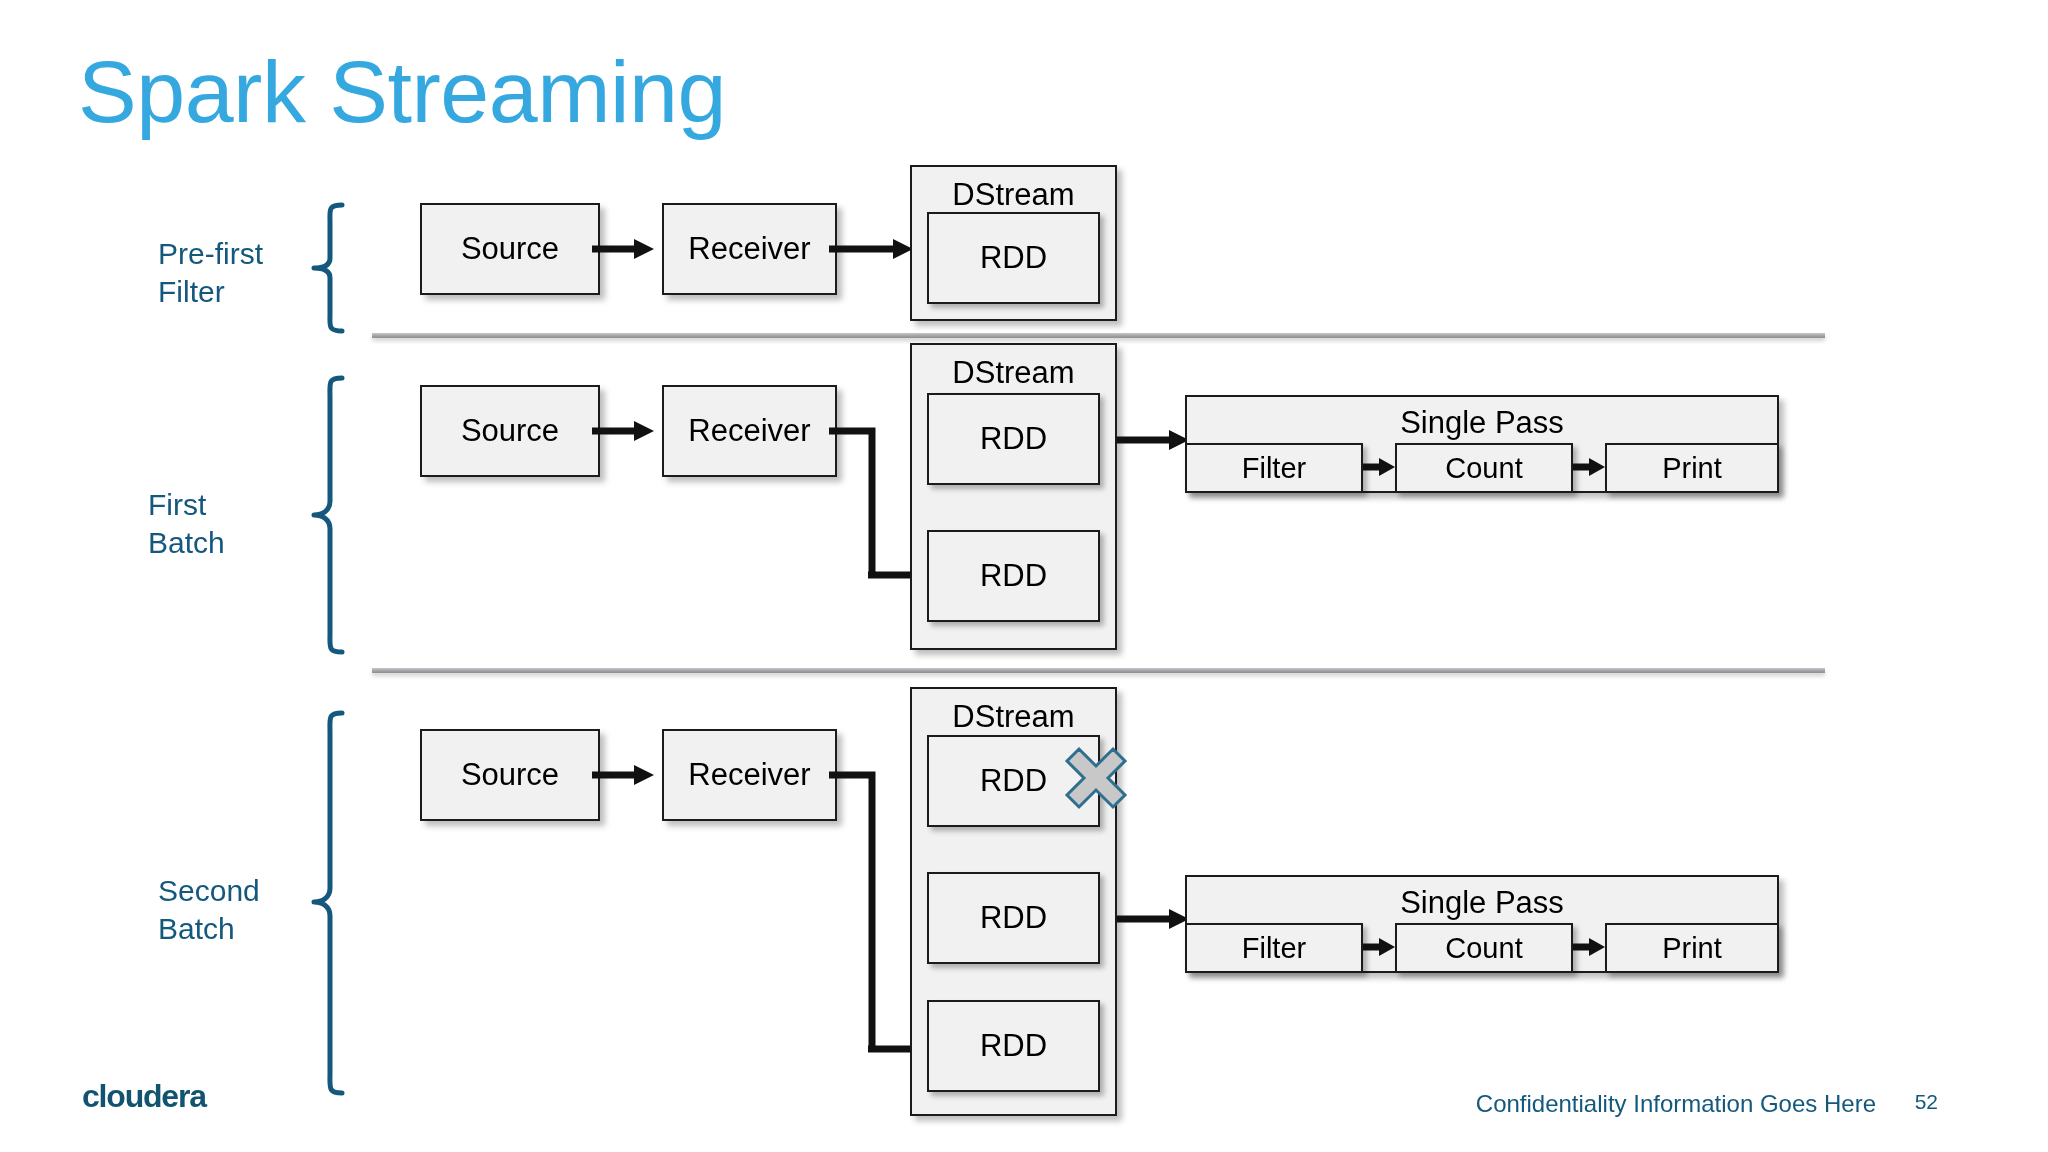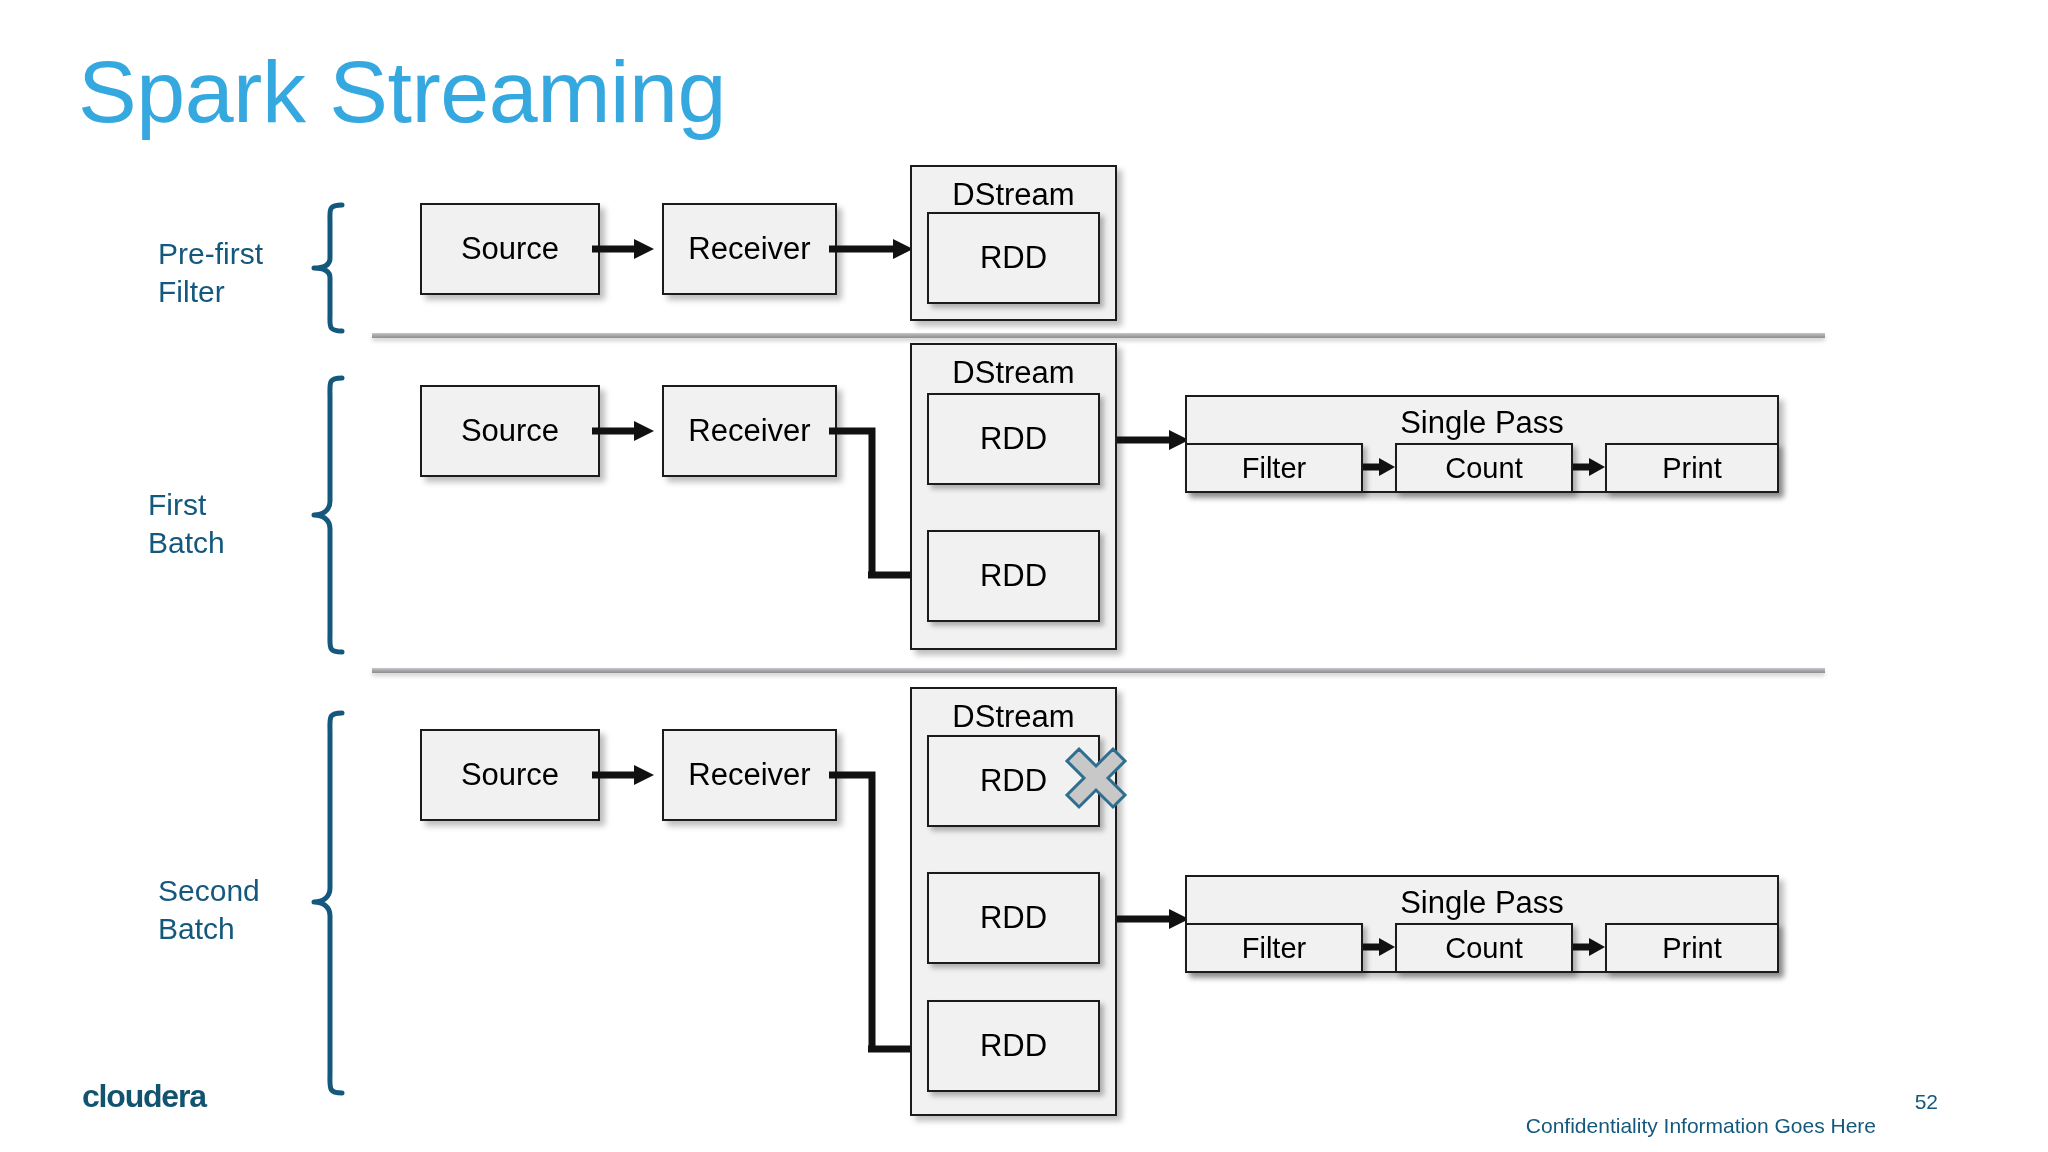--- a/index.html
+++ b/index.html
@@ -115,24 +115,23 @@
     top: 1078px;
     font-size: 32px;
     font-weight: bold;
     color: #12546f;
     letter-spacing: -1.2px;
   }
   #footer-note {
     position: absolute;
     right: 172px;
     top: 1090px;
-    font-size: 21px;
+    font-size: 24px;
     color: #14587d;
     white-space: nowrap;
-    margin-top: 24px;
   }
   #page-number {
     position: absolute;
     right: 110px;
     top: 1090px;
     font-size: 21px;
     color: #14587d;
   }
 </style>
 </head>

